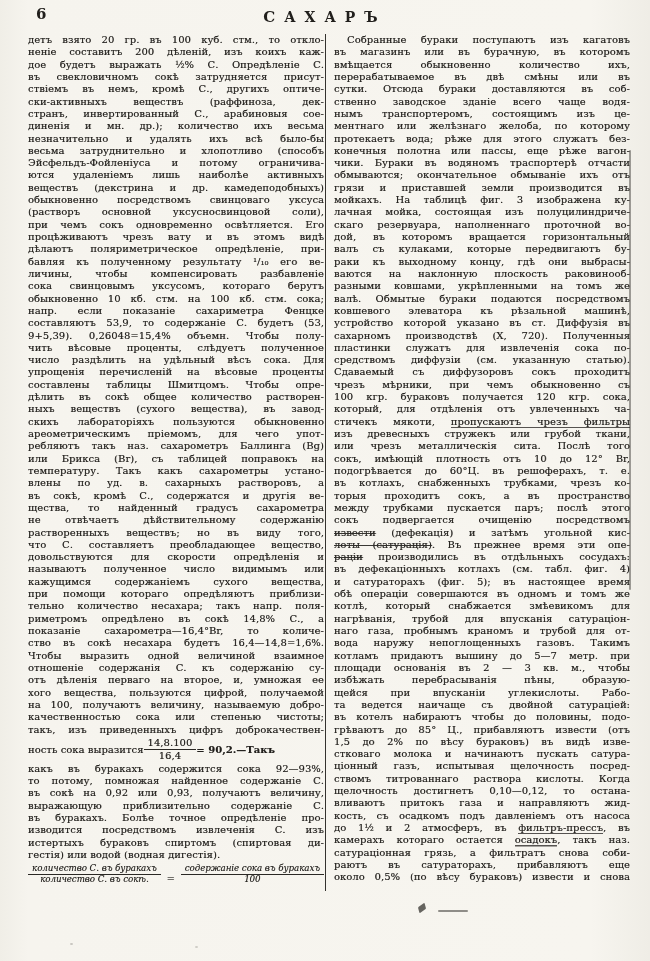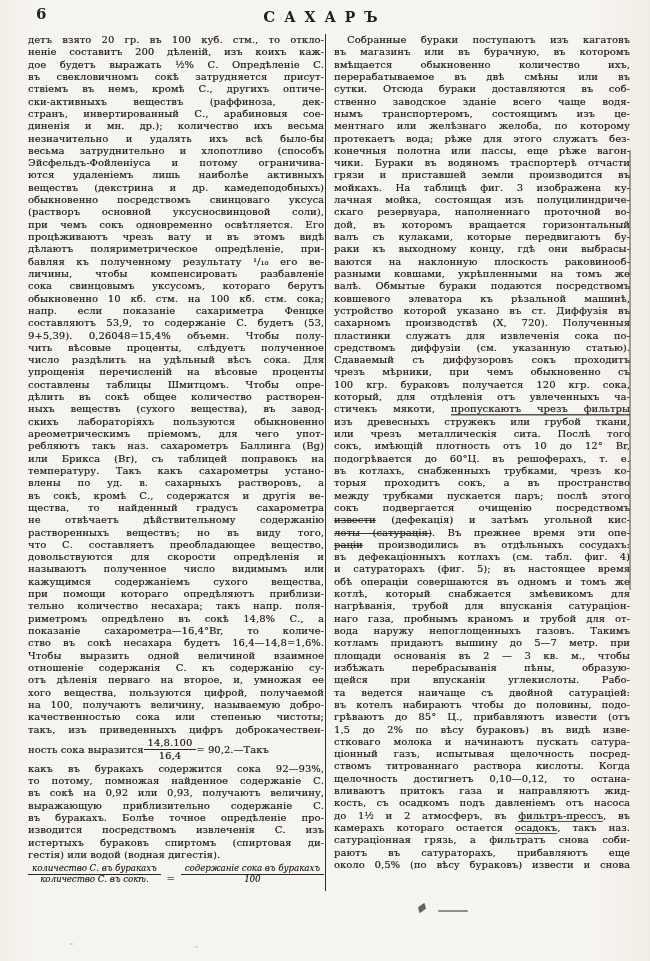--- a/index.html
+++ b/index.html
@@ -26,21 +26,21 @@
   .line.flush{text-align-last:left;}
   .mark-underline{box-shadow:0 1.5px 0 0 rgba(45,43,40,.8);}
   .mark-strike{text-decoration:line-through;text-decoration-thickness:1.2px;text-decoration-color:rgba(45,43,40,.85);}
   .formula-row{
     height:27px;display:flex;align-items:center;
     font-size:9.9px;letter-spacing:.1px;text-shadow:.3px 0 0 rgba(33,31,28,.55);
   }
   .frac{display:inline-block;text-align:center;vertical-align:middle;line-height:1.15;}
   .frac .num{display:block;border-bottom:1px solid #2a2824;padding:0 4px;}
   .frac .den{display:block;padding:0 4px;}
-  .formula-eq{white-space:nowrap;}
+  .formula-eq{white-space:nowrap;font-weight:bold;}
   .footnote{
     margin-top:3px;display:flex;align-items:flex-end;justify-content:space-between;
     font-style:italic;font-size:8.6px;line-height:1.2;
     text-shadow:.25px 0 0 rgba(33,31,28,.5);
   }
   .footnote .frac .num{border-bottom:1px solid #2a2824;}
   .fn-eq{font-size:10px;padding:0 2px;font-style:normal;}
   .divider{position:absolute;left:325px;top:34px;width:1px;height:857px;background:#34322e;}
   .edge-line{position:absolute;left:629px;top:150px;width:1.5px;height:440px;background:rgba(50,48,44,.45);border-radius:1px;}
   .stain-a{position:absolute;left:418px;top:905px;width:8px;height:6px;background:rgba(40,38,34,.7);transform:rotate(-35deg) skewX(-20deg);border-radius:1px;}
@@ -163,20 +163,21 @@
         <div class="line">въ магазинъ или въ бурачную, въ которомъ</div>
         <div class="line">вмѣщается обыкновенно количество ихъ,</div>
         <div class="line">перерабатываемое въ двѣ смѣны или въ</div>
         <div class="line">сутки. Отсюда бураки доставляются въ соб-</div>
         <div class="line">ственно заводское зданіе всего чаще водя-</div>
         <div class="line">нымъ транспортеромъ, состоящимъ изъ це-</div>
         <div class="line">ментнаго или желѣзнаго желоба, по которому</div>
         <div class="line">протекаетъ вода; рѣже для этого служатъ без-</div>
         <div class="line">конечныя полотна или пассы, еще рѣже вагон-</div>
         <div class="line">чики. Бураки въ водяномъ траспортерѣ отчасти</div>
+        <div class="line">обмываются; окончательное обмываніе ихъ отъ</div>
         <div class="line">грязи и приставшей земли производится въ</div>
         <div class="line">мойкахъ. На таблицѣ фиг. 3 изображена ку-</div>
         <div class="line">лачная мойка, состоящая изъ полуцилиндриче-</div>
         <div class="line">скаго резервуара, наполненнаго проточной во-</div>
         <div class="line">дой, въ которомъ вращается горизонтальный</div>
         <div class="line">валъ съ кулаками, которые передвигаютъ бу-</div>
         <div class="line">раки къ выходному концу, гдѣ они выбрасы-</div>
         <div class="line">ваются на наклонную плоскость раковинооб-</div>
         <div class="line">разными ковшами, укрѣпленными на томъ же</div>
         <div class="line">валѣ. Обмытые бураки подаются посредствомъ</div>

